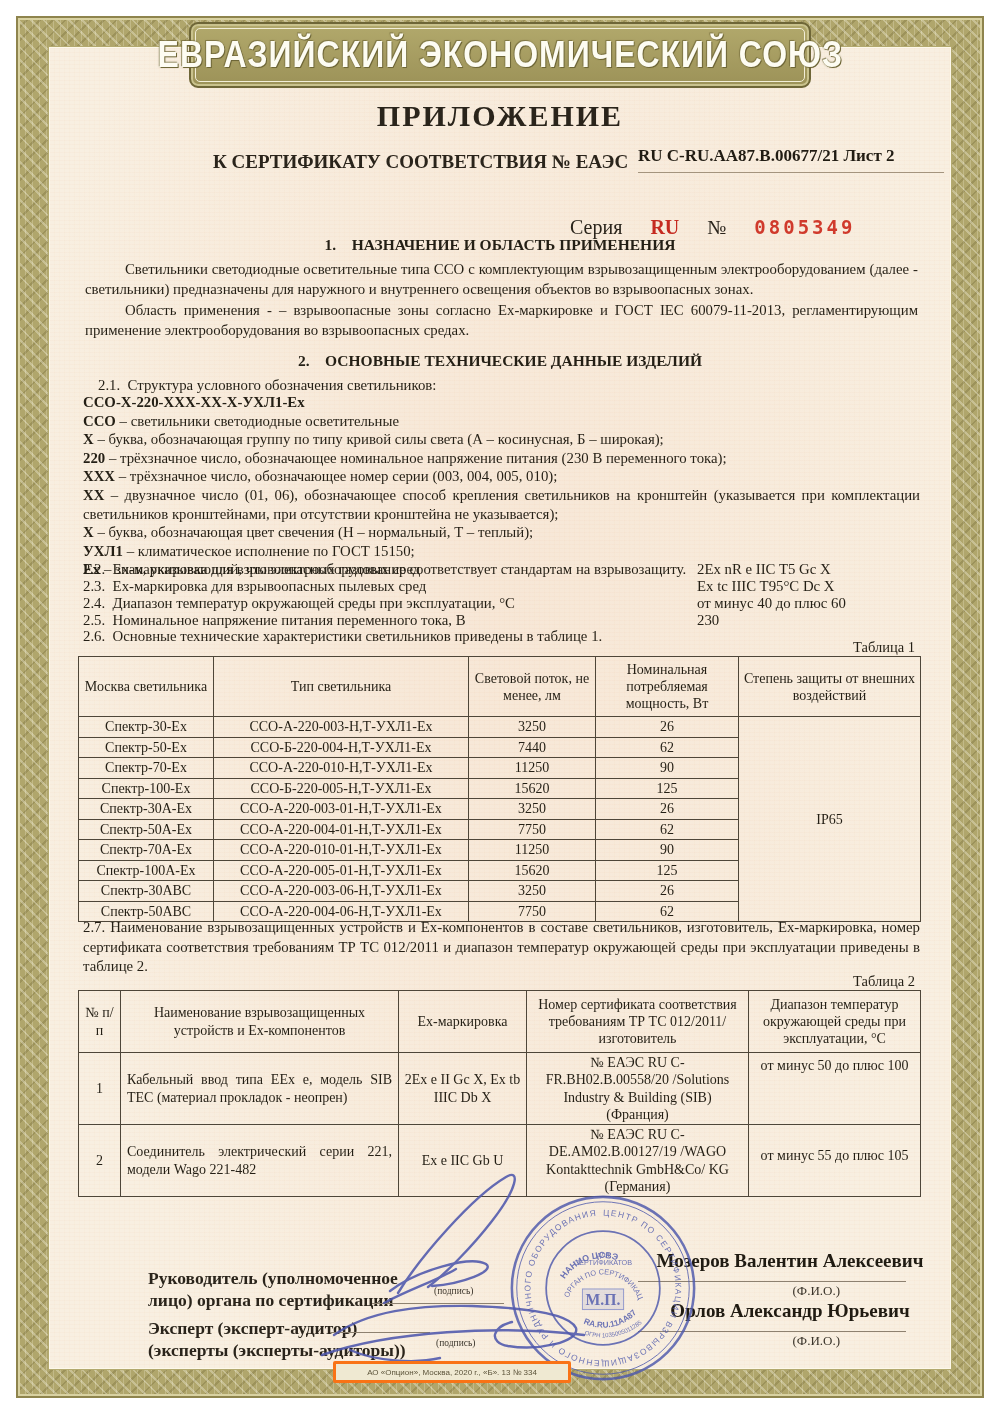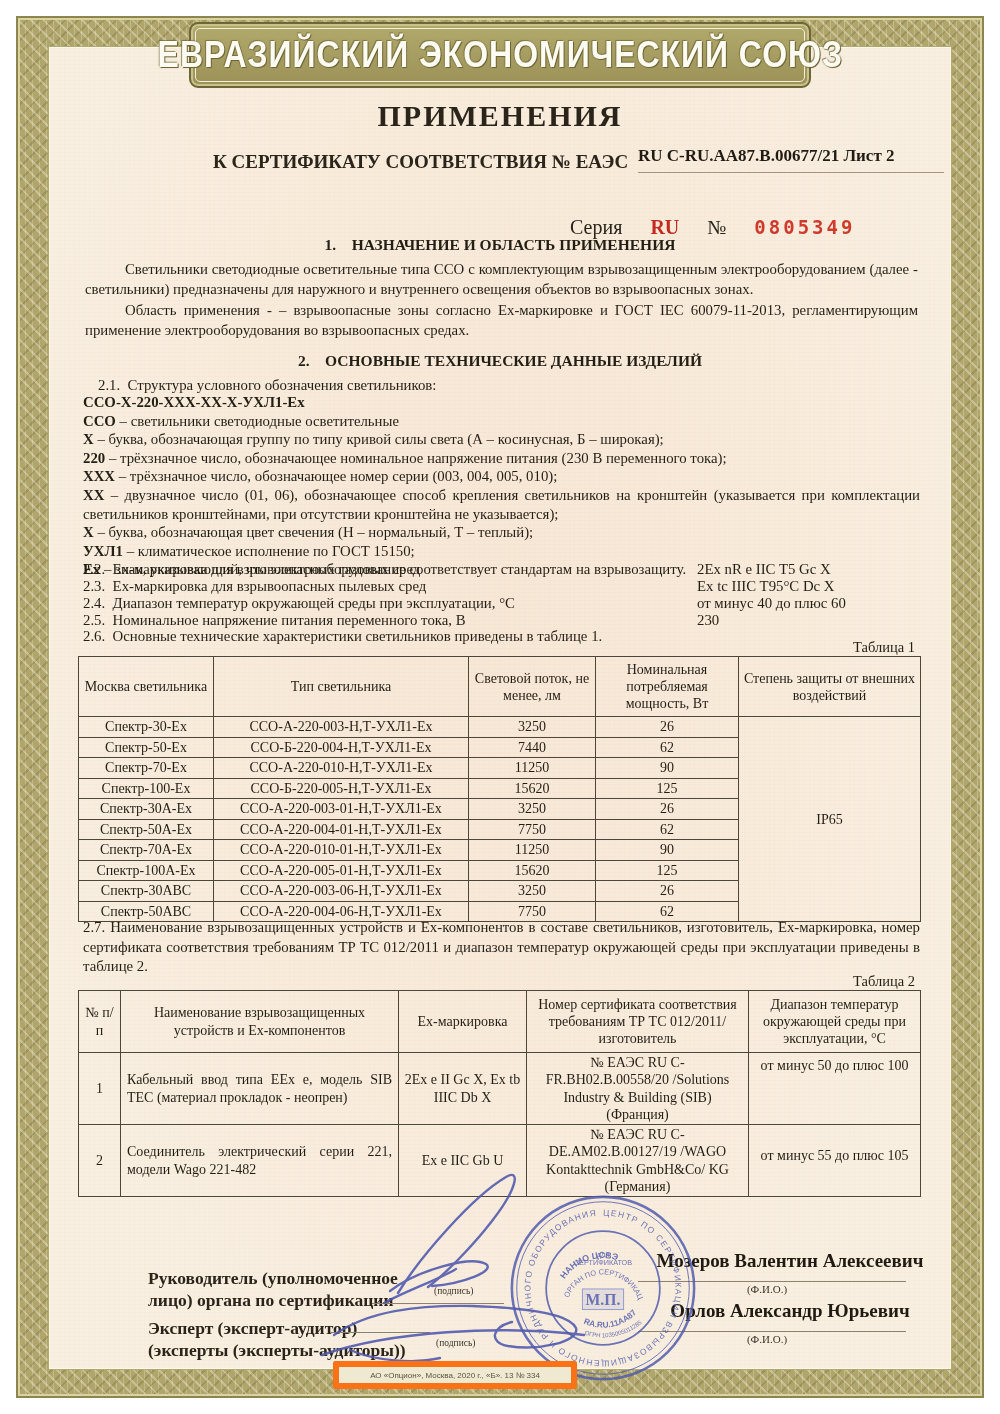--- a/index.html
+++ b/index.html
@@ -61,39 +61,39 @@
   .t2 thead tr{height:62px;}
   .t2 tbody tr{height:72px;}
   .t2 td.cell-name{text-align:justify;padding:2px 6px;}
   .para27{position:absolute;left:83px;right:80px;top:918px;font-size:14.8px;line-height:1.32;text-align:justify;}
   
   .sig-label{position:absolute;left:148px;font-size:17.5px;font-weight:bold;color:#2a241b;line-height:1.25;}
   .sig-caption{position:absolute;font-size:9.5px;color:#3a342a;}
   .sig-line{position:absolute;height:1px;background:#8d8170;}
   .name{position:absolute;left:635px;width:310px;text-align:center;font-size:19px;font-weight:bold;color:#201b12;}
   .name-line{position:absolute;left:638px;width:268px;height:1px;background:#8d8170;}
-  .fio{position:absolute;left:660px;width:180px;text-align:center;font-size:11px;color:#3a342a;margin-left:17px;}
+  .fio{position:absolute;left:660px;width:180px;text-align:right;font-size:13px;color:#3a342a;}
   .sig-svg{position:absolute;left:320px;top:1165px;z-index:4;}
   .stamp{position:absolute;left:505px;top:1190px;z-index:3;opacity:.82;}
   .footer-box{position:absolute;left:333px;top:1361px;width:232px;height:16px;z-index:6;
-    background:#efe9d2;border:6px solid #f97316;border-radius:2px;display:flex;align-items:center;justify-content:center;}
+    background:#efe9d2;border:3px solid #f97316;border-radius:2px;display:flex;align-items:center;justify-content:center;}
   .footer-text{font-family:"Liberation Sans", sans-serif;font-size:8px;color:#5c543a;white-space:nowrap;}
 </style>
 </head>
 <body>
 
 <div class="page">
   <div class="frame"></div>
   <div class="content"></div>
 
   <div class="banner">
     <span class="banner-text">ЕВРАЗИЙСКИЙ ЭКОНОМИЧЕСКИЙ СОЮЗ</span>
   </div>
 
-  <div class="doc-title">ПРИМЕНЕНИЯ</div>
+  <div class="doc-title">ПРИЛОЖЕНИЕ</div>
   <div class="cert-label">К СЕРТИФИКАТУ СООТВЕТСТВИЯ № ЕАЭС</div>
   <div class="cert-number">RU C-RU.AA87.B.00677/21 Лист 2</div>
   <div class="cert-underline"></div>
   <div class="series-line">
     <span>Серия</span>
     <span class="red">RU</span>
     <span>№</span>
     <span class="serial">0805349</span>
   </div>
 

